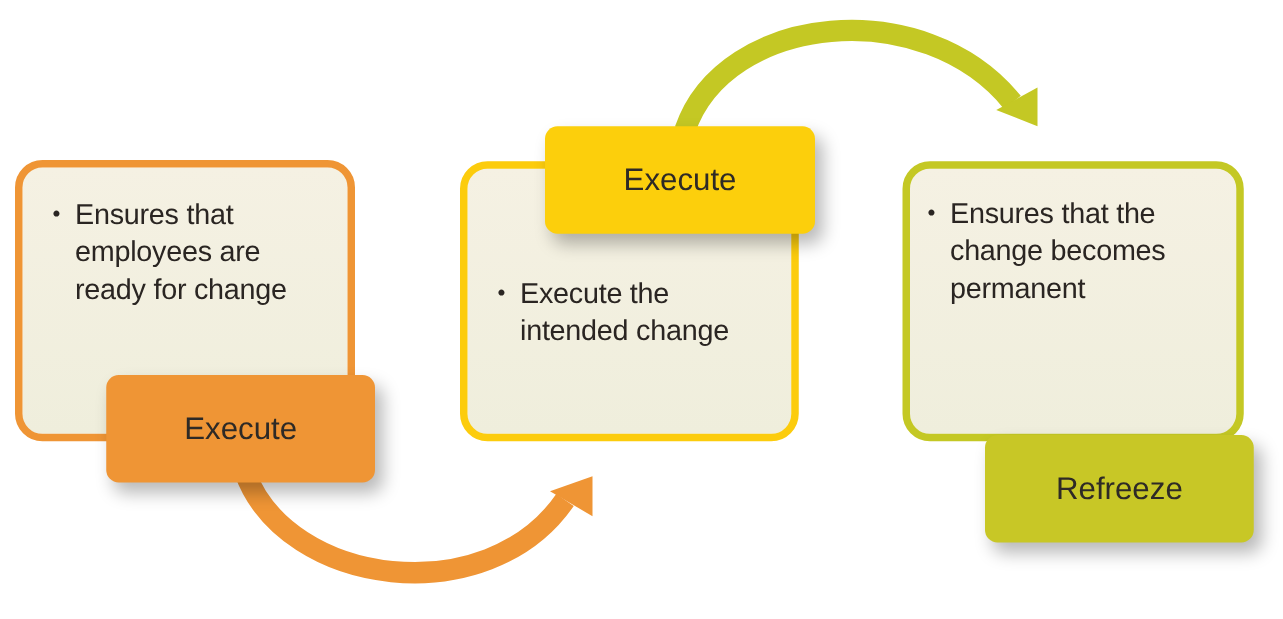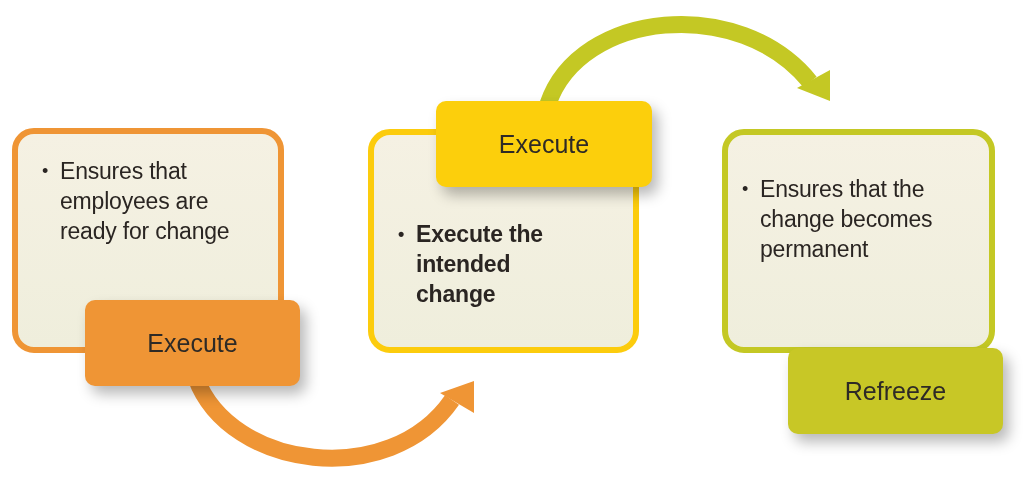--- a/index.html
+++ b/index.html
@@ -22,21 +22,21 @@
     .label {
       position: absolute; box-sizing: border-box; border-radius: 10px;
       display: flex; align-items: center; justify-content: center;
       font-size: 25px; color: #2e2a26;
       box-shadow: 6px 8px 14px rgba(0,0,0,0.28);
     }
     #box-unfreeze { left: 12px; top: 128px; width: 272px; height: 225px; border-color: #ef9535; }
     #box-unfreeze ul { position: absolute; left: 24px; top: 22px; }
     #label-unfreeze { left: 85px; top: 300px; width: 215px; height: 86px; background: #ef9535; }
 
-    #box-change { left: 368px; top: 129px; width: 271px; height: 224px; border-color: #fccc0d; font-weight: bold; }
+    #box-change { left: 368px; top: 129px; width: 271px; height: 224px; border-color: #fccc0d; }
     #box-change ul { position: absolute; left: 24px; top: 84px; }
     #label-change { left: 436px; top: 101px; width: 216px; height: 86px; background: #fccf0c; }
 
     #box-refreeze { left: 722px; top: 129px; width: 273px; height: 224px; border-color: #c4c824; }
     #box-refreeze ul { position: absolute; left: 14px; top: 20px; }
     #label-refreeze { left: 788px; top: 300px; width: 215px; height: 86px; background: #c8c726; margin-top: 48px; }
   </style>
 </head>
 <body>
 
@@ -66,18 +66,18 @@
   <ul>
     <li style="width:170px;">Execute the intended change</li>
   </ul>
 </div>
 <div class="label" id="label-change">
   <span>Execute</span>
 </div>
 
 <div class="box" id="box-refreeze">
   <ul>
-    <li style="width:230px;margin-top:19px;">Ensures that the change becomes permanent</li>
+    <li style="width:230px;">Ensures that the change becomes permanent</li>
   </ul>
 </div>
 <div class="label" id="label-refreeze">
   <span>Refreeze</span>
 </div>
 
 </body></html>

